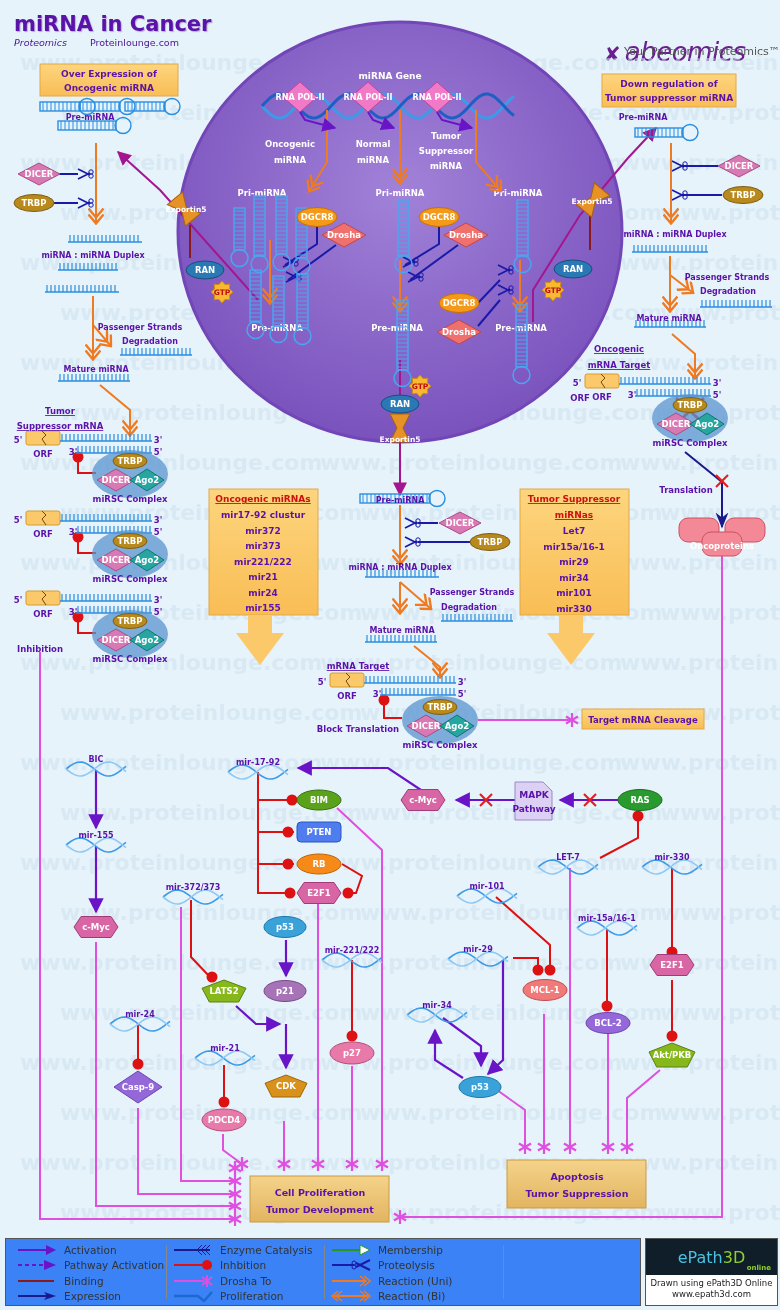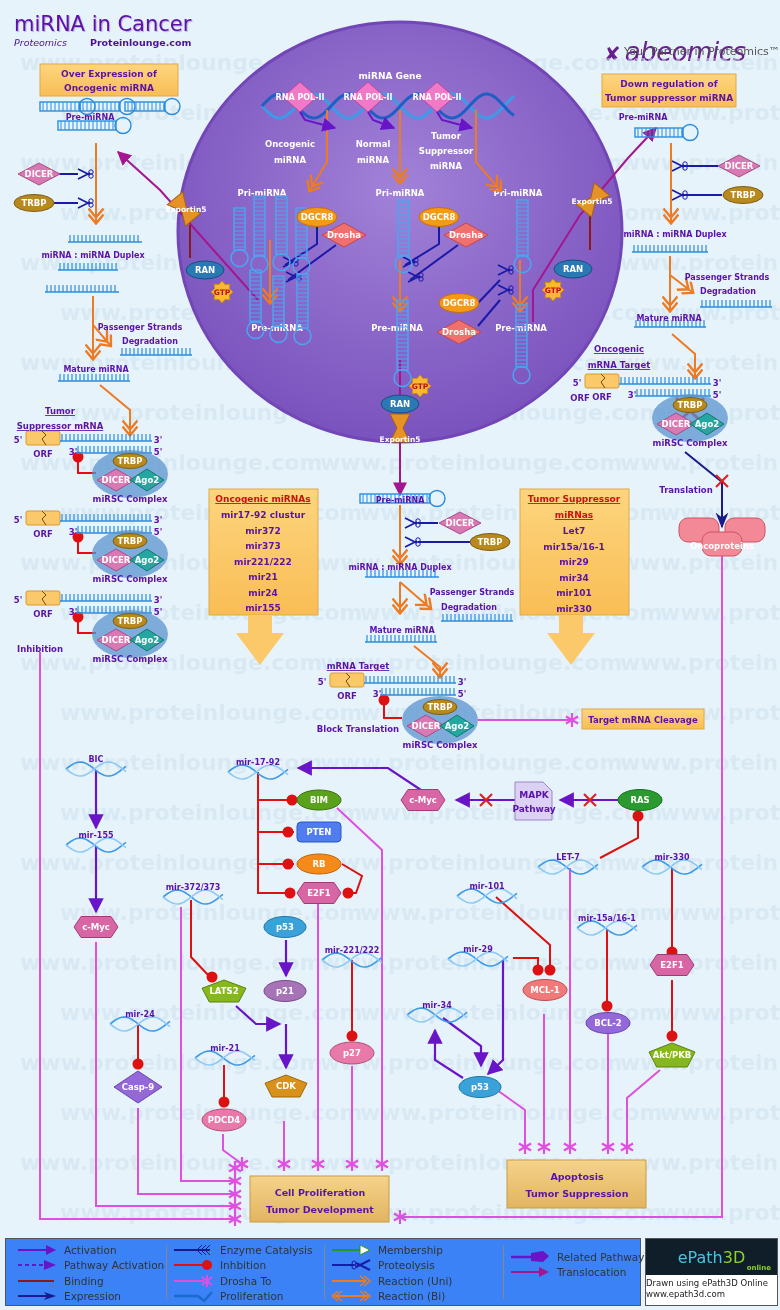--- a/index.html
+++ b/index.html
@@ -1,37 +1,37 @@
 <!DOCTYPE html>
 <html><head>
 <meta charset="utf-8">
 <style>
   html,body{margin:0;padding:0;}
   body{width:780px;height:1310px;background:#e6f3fb;position:relative;overflow:hidden;font-family:"DejaVu Sans",sans-serif;}
   #stage{position:absolute;left:0;top:0;width:780px;height:1310px;}
   svg text{font-family:"DejaVu Sans",sans-serif;font-weight:bold;}
-  .title{position:absolute;left:14px;top:12px;font-size:21px;font-weight:normal;color:#5a12a8;font-family:"DejaVu Sans",sans-serif;text-shadow:1px 1px 1px #b9a6d8;}
+  .title{position:absolute;left:14px;top:12px;font-size:21px;font-weight:bold;color:#5a12a8;font-family:"DejaVu Sans",sans-serif;text-shadow:1px 1px 1px #b9a6d8;}
   .copyright{position:absolute;left:14px;top:37px;font-size:9.5px;color:#4b1390;font-family:"DejaVu Sans",sans-serif;}
   .copyright i{font-style:italic;}
-  .copyright b{font-weight:bold;padding-left:20px;}
+  .copyright b{font-weight:normal;padding-left:20px;}
   .brand{position:absolute;left:604px;top:14px;margin-top:23px;}
   .brand-name{font-size:26px;font-style:italic;color:#6a1f8f;font-family:"DejaVu Sans",sans-serif;letter-spacing:-0.5px;}
   .brand-mark{font-size:20px;color:#6a1f8f;margin-right:4px;}
   .brand-tag{position:absolute;left:624px;top:45px;font-size:11px;color:#555;font-family:"DejaVu Sans",sans-serif;white-space:nowrap;}
   .legend{position:absolute;left:5px;top:1238px;width:634px;height:66px;background:#3b82f6;border:1px solid #555;}
   .leg-col{position:absolute;top:3px;}
   .leg-item{height:15.5px;font-size:10.5px;color:#333;display:flex;align-items:center;white-space:nowrap;font-family:"DejaVu Sans",sans-serif;}
   .leg-item svg{width:42px;height:12px;margin-right:6px;flex:none;}
   .leg-sep{position:absolute;top:6px;width:1px;height:54px;background:#888;}
   .epath{position:absolute;left:645px;top:1238px;width:131px;height:66px;background:#fff;border:1px solid #555;}
   .epath-top{height:36px;background:#0f1e28;display:flex;align-items:center;justify-content:center;}
   .epath-logo{color:#49c2e4;font-size:16px;font-family:"DejaVu Sans",sans-serif;text-align:right;}
   .epath-logo b{color:#8ed12c;font-weight:normal;}
   .epath-sub{position:absolute;right:6px;top:25px;font-size:7px;color:#8ed12c;font-weight:bold;margin-left:19px;}
-  .epath-text{text-align:left;font-size:8.5px;color:#222;line-height:11px;margin-top:3px;font-family:"DejaVu Sans",sans-serif;}
+  .epath-text{text-align:center;font-size:8.5px;color:#222;line-height:11px;margin-top:3px;font-family:"DejaVu Sans",sans-serif;}
 </style>
 </head>
 <body>
 
 <div class="title">miRNA in Cancer</div>
 <div class="copyright"><i>Proteomics</i> <b>Proteinlounge.com</b></div>
 <div class="brand"><span class="brand-mark">✘</span><span class="brand-name">abeomics</span></div>
 <div class="brand-tag">Your Partner in Proteomics™</div>
 
 <svg id="stage" width="780" height="1310" viewBox="0 0 780 1310" xmlns="http://www.w3.org/2000/svg">
@@ -1727,36 +1727,20 @@
       </div>
     <div class="leg-item">
         <svg>
           <line x1="4" y1="6" x2="38" y2="6" stroke="#ee7a22" stroke-width="2"></line>
           <path d="M30,1 L36,6 L30,11 M34,1 L40,6 L34,11 M12,1 L6,6 L12,11 M8,1 L2,6 L8,11" stroke="#ee7a22" fill="none" stroke-width="1.5"></path>
         </svg>
         <span>Reaction (Bi)</span>
       </div>
   </div>
   <div class="leg-sep" style="left:497px"></div>
-  <div class="leg-col" style="left:503px;top:10px">
-    <div class="leg-item">
-        <svg>
-          <line x1="2" y1="6" x2="24" y2="6" stroke="#6a14c8" stroke-width="2.5"></line>
-          <path d="M22,2 L34,0 L40,5 L34,11 L22,10z" fill="#6a14c8"></path>
-        </svg>
-        <span>Related Pathway</span>
-      </div>
-    <div class="leg-item">
-        <svg>
-          <line x1="2" y1="6" x2="32" y2="6" stroke="#a3168f" stroke-width="2"></line>
-          <path d="M30,1 L40,6 L30,11z" fill="#a3168f"></path>
-        </svg>
-        <span>Translocation</span>
-      </div>
-  </div>
 </div>
 
 <div class="epath">
   <div class="epath-top" style="position:relative">
     <span class="epath-logo"><span>ePath</span><b>3D</b></span>
     <span class="epath-sub">online</span>
   </div>
   <div class="epath-text">
       <div>Drawn using ePath3D Online</div>
       <div>www.epath3d.com</div>

